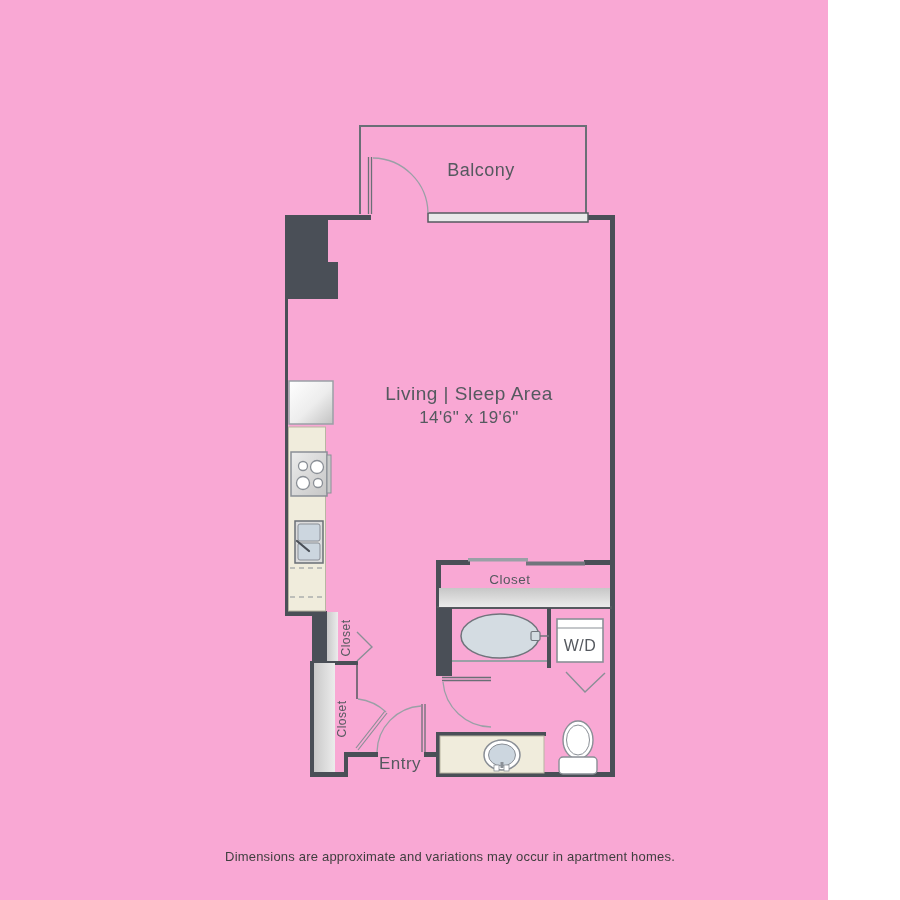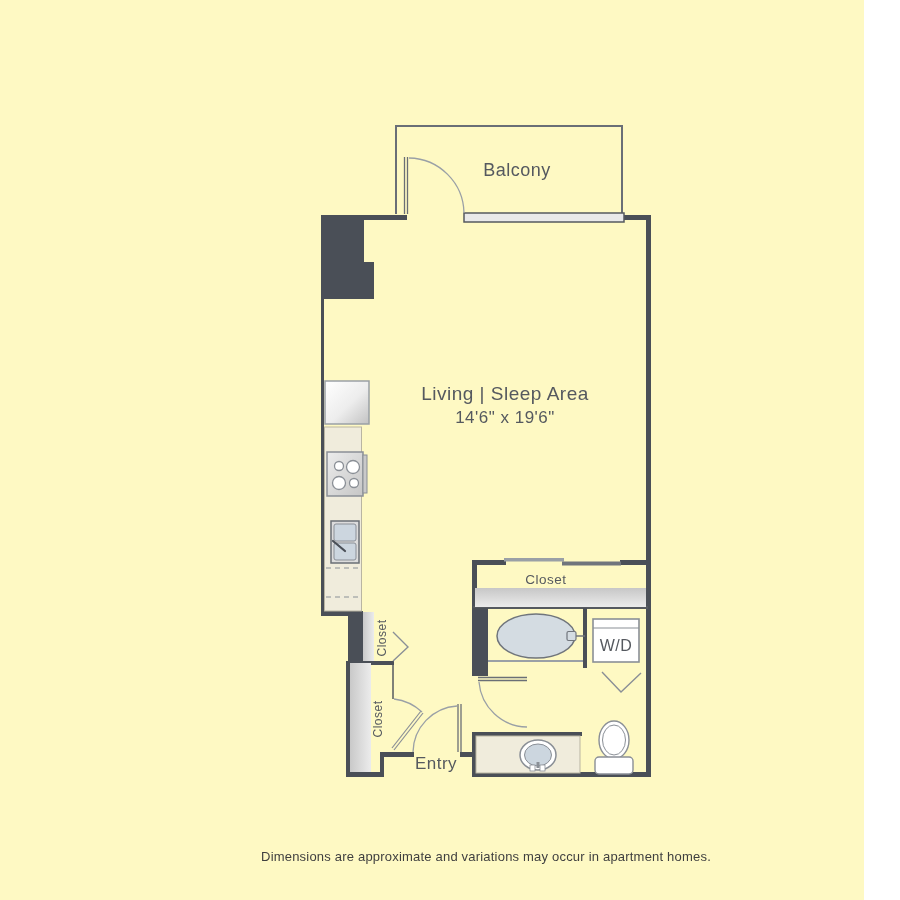--- a/index.html
+++ b/index.html
@@ -1,16 +1,16 @@
 <!DOCTYPE html>
 <html><head>
 <meta charset="utf-8">
 <style>
   html,body{margin:0;padding:0;background:#ffffff;}
-  .page{width:828px;height:900px;position:relative;background:#fef9c3;padding-left:36px;}
+  .page{width:828px;height:900px;position:relative;background:#f9a8d4;}
   svg text{
     font-family:"Liberation Sans", sans-serif;
     fill:#55595f;
     letter-spacing:0.5px;
   }
   svg .disclaimer{fill:#3f3f3f;letter-spacing:0.2px;}
 </style>
 </head>
 <body>
 

